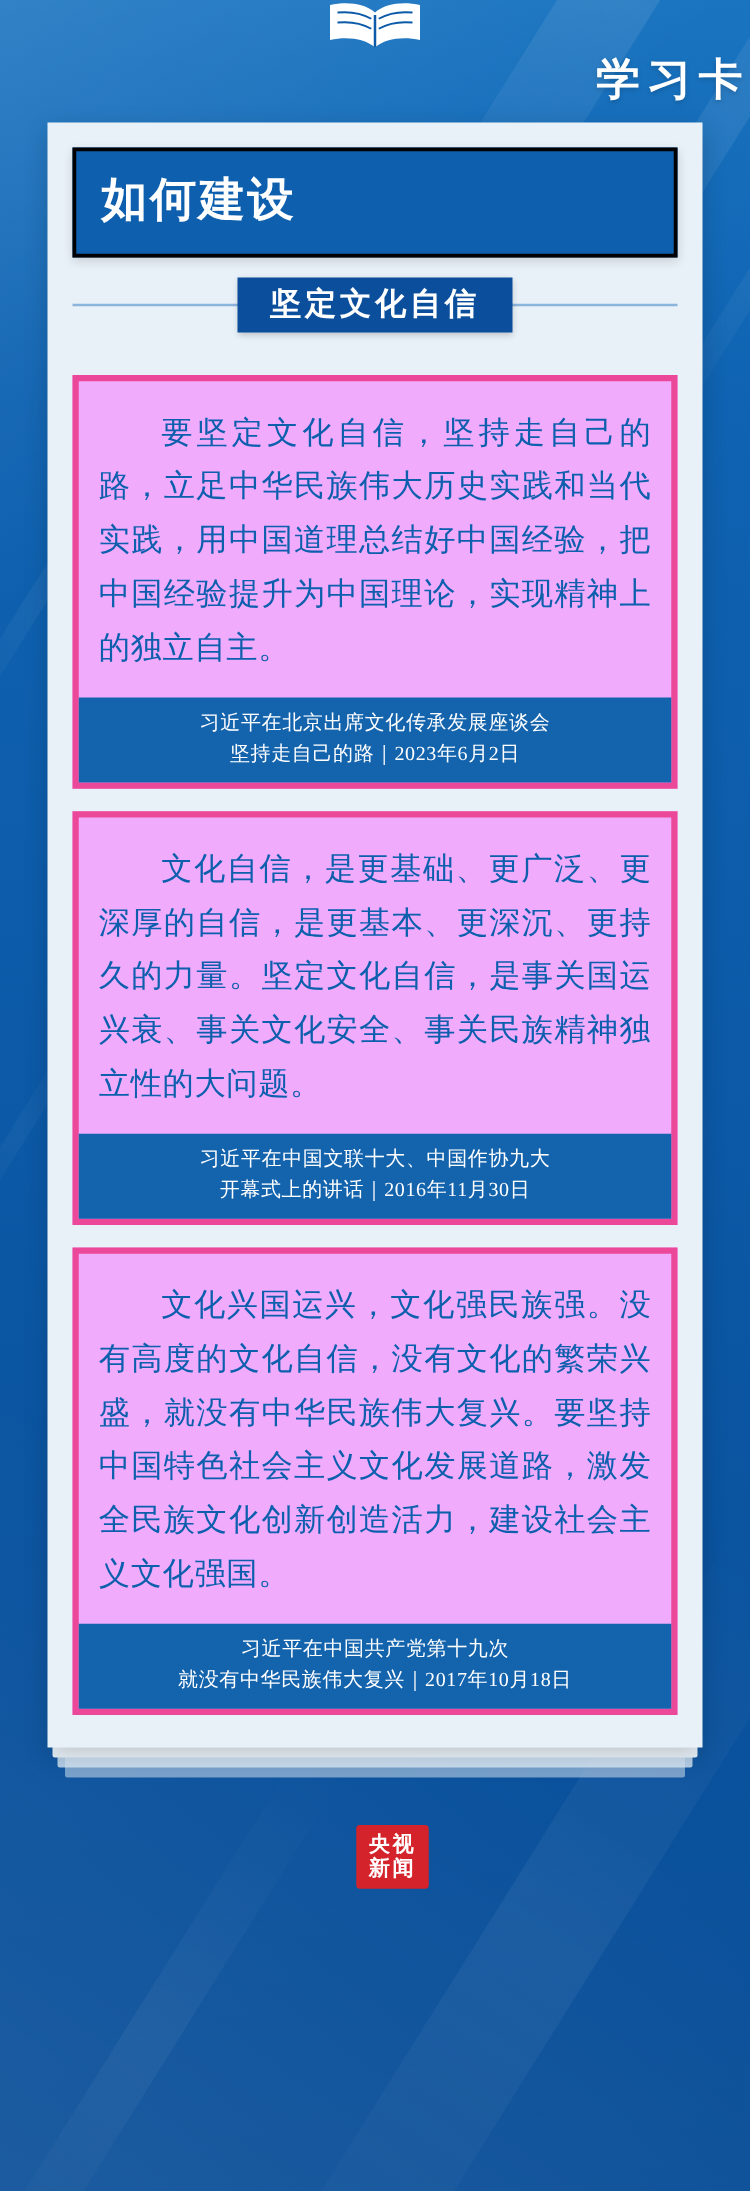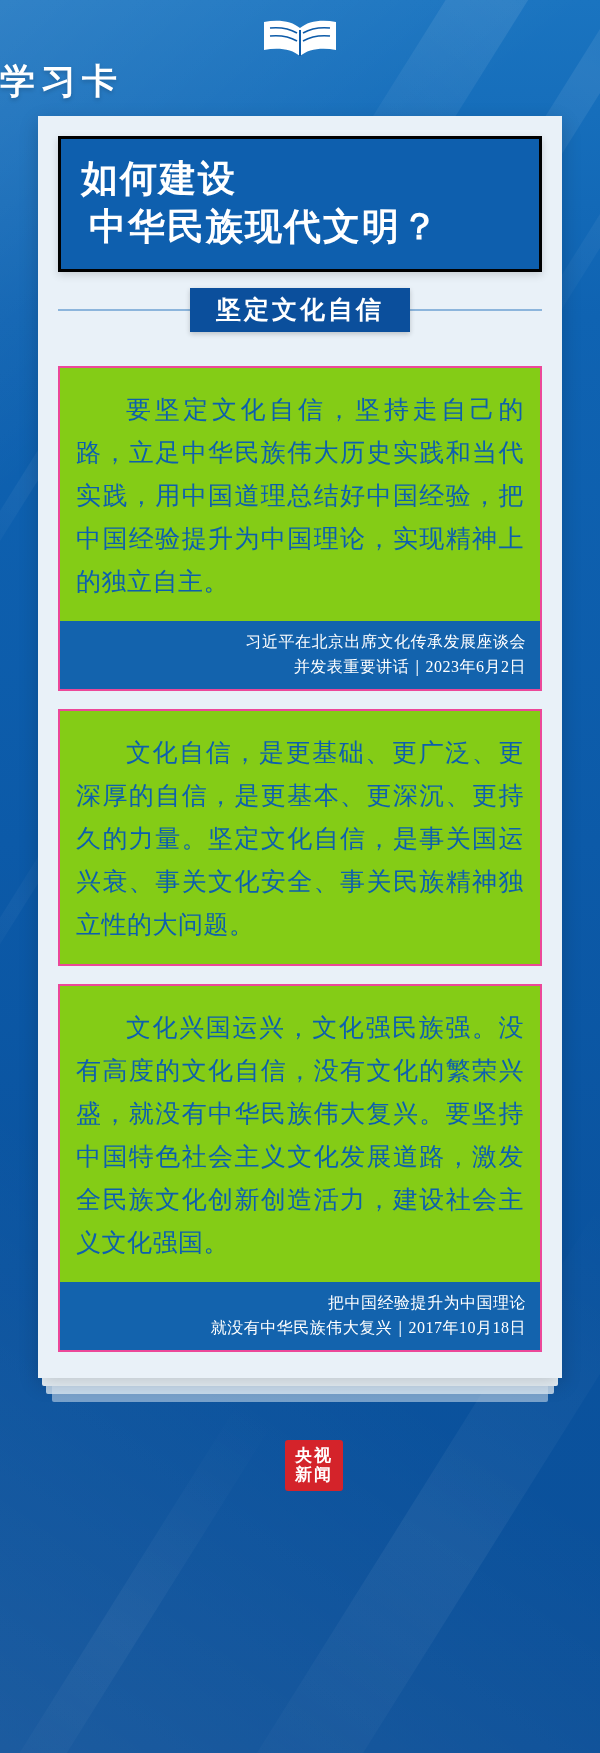--- a/index.html
+++ b/index.html
@@ -36,22 +36,21 @@
   .s2 { width: 520px; height: 34px; left: 330px; top: 60px; opacity: .5; }
   .s3 { width: 400px; height: 18px; left: 420px; top: 190px; opacity: .35; }
   .s4 { width: 760px; height: 90px; left: 60px; top: 1500px; opacity: .35; }
   .s5 { width: 520px; height: 40px; left: -140px; top: 1610px; opacity: .30; }
   .s6 { width: 300px; height: 16px; left: -120px; top: 470px; opacity: .30; }
   .s7 { width: 250px; height: 14px; left: -110px; top: 900px; opacity: .22; }
 
   
   .header {
     position: relative;
-    text-align: left;
-    padding-top: 18px;
+    text-align: right;
     z-index: 4;
   }
   .book-icon {
     display: block;
     margin: 0 auto 4px auto;
     width: 92px;
     height: 40px;
   }
   .header-title {
     font-family: "Liberation Serif", serif;
@@ -128,43 +127,43 @@
     letter-spacing: 3px;
     line-height: 44px;
     padding: 0 26px;
     white-space: nowrap;
     box-shadow: 0 2px 5px rgba(0,0,0,0.2);
   }
 
   
   .quote-block {
     margin-top: 18px;
-    border: 2px solid #ec4899;
-    background: #84cc16;
+    border: 5px solid #ec4899;
+    background: #f0abfc;
   }
   .quote-text {
     padding: 20px 16px 18px 16px;
     font-family: "Liberation Serif", serif;
     font-size: 25px;
     line-height: 43px;
     color: #0d5fae;
     text-align: justify;
     text-indent: 50px;
     letter-spacing: 0.5px;
   }
   .quote-source {
     background: #1363ad;
     color: #ffffff;
     padding: 8px 14px 10px 14px;
     text-align: right;
     font-size: 16px;
     line-height: 25px;
     letter-spacing: 0.5px;
   }
-  .quote-source .src-line { display: block; }
+  .quote-source .src-line { display: block; text-align: center; }
 
   
   .footer {
     position: relative;
     margin-top: 62px;
     text-align: center;
     z-index: 4;
     margin-left: 28px;
   }
   .logo {
@@ -210,44 +209,47 @@
 
   <div class="card-stack">
     <div class="stack-layer stack-l1"></div>
     <div class="stack-layer stack-l2"></div>
     <div class="stack-layer stack-l3"></div>
 
     <div class="card">
 
       <div class="title-block">
         <div class="title-line l1">如何建设</div>
-        <div class="title-line l2">中华民族现代文明？</div>
       </div>
 
       <div class="subtitle-wrap">
         <div class="subtitle-rule"></div>
         <div class="subtitle-ribbon">坚定文化自信</div>
       </div>
 
       <div class="quote-block">
         <div class="quote-text">要坚定文化自信，坚持走自己的路，立足中华民族伟大历史实践和当代实践，用中国道理总结好中国经验，把中国经验提升为中国理论，实现精神上的独立自主。</div>
         <div class="quote-source">
           <span class="src-line">习近平在北京出席文化传承发展座谈会</span>
-          <span class="src-line">并发表重要讲话｜2023年6月2日</span>
+          <span class="src-line">坚持走自己的路｜2023年6月2日</span>
         </div>
       </div>
 
       <div class="quote-block">
         <div class="quote-text">文化自信，是更基础、更广泛、更深厚的自信，是更基本、更深沉、更持久的力量。坚定文化自信，是事关国运兴衰、事关文化安全、事关民族精神独立性的大问题。</div>
+        <div class="quote-source">
+          <span class="src-line">习近平在中国文联十大、中国作协九大</span>
+          <span class="src-line">开幕式上的讲话｜2016年11月30日</span>
+        </div>
       </div>
 
       <div class="quote-block">
         <div class="quote-text">文化兴国运兴，文化强民族强。没有高度的文化自信，没有文化的繁荣兴盛，就没有中华民族伟大复兴。要坚持中国特色社会主义文化发展道路，激发全民族文化创新创造活力，建设社会主义文化强国。</div>
         <div class="quote-source">
-          <span class="src-line">把中国经验提升为中国理论</span>
+          <span class="src-line">习近平在中国共产党第十九次</span>
           <span class="src-line">就没有中华民族伟大复兴｜2017年10月18日</span>
         </div>
       </div>
 
     </div>
   </div>
 
   <div class="footer">
     <div class="logo">
       <span>央视</span>

